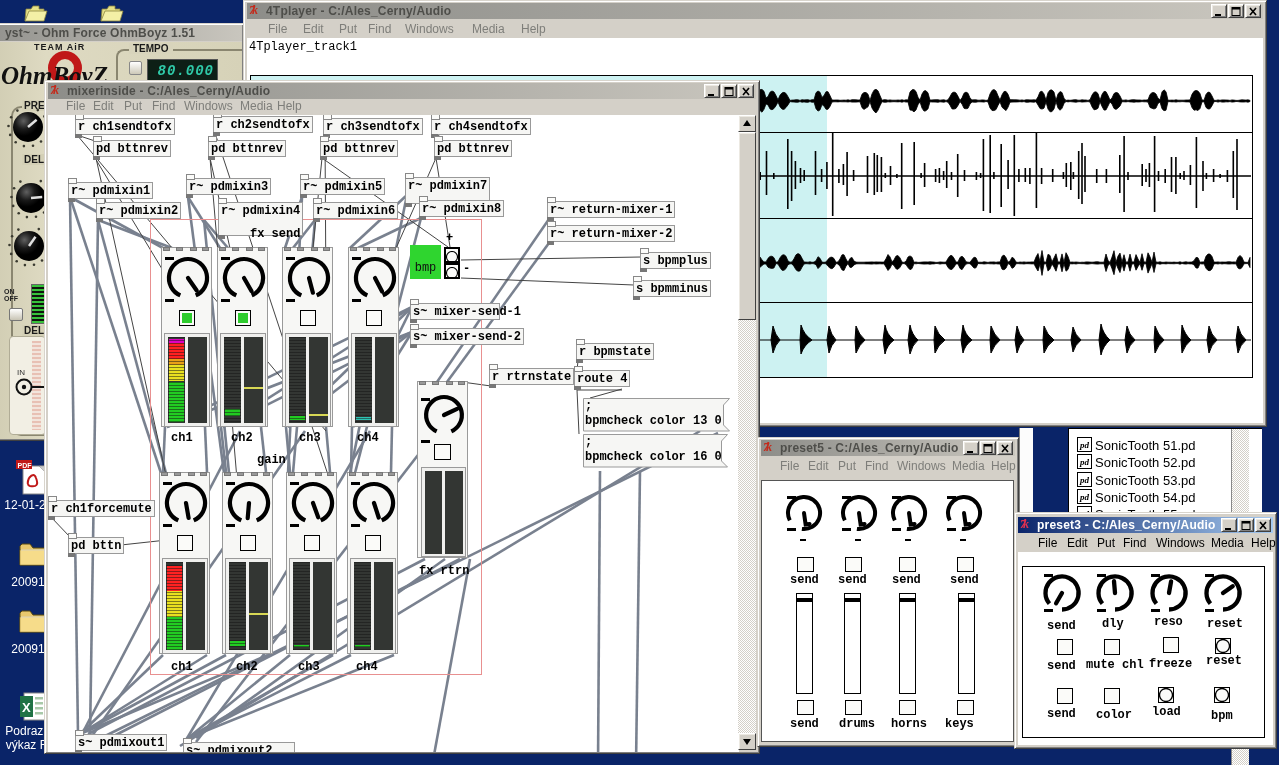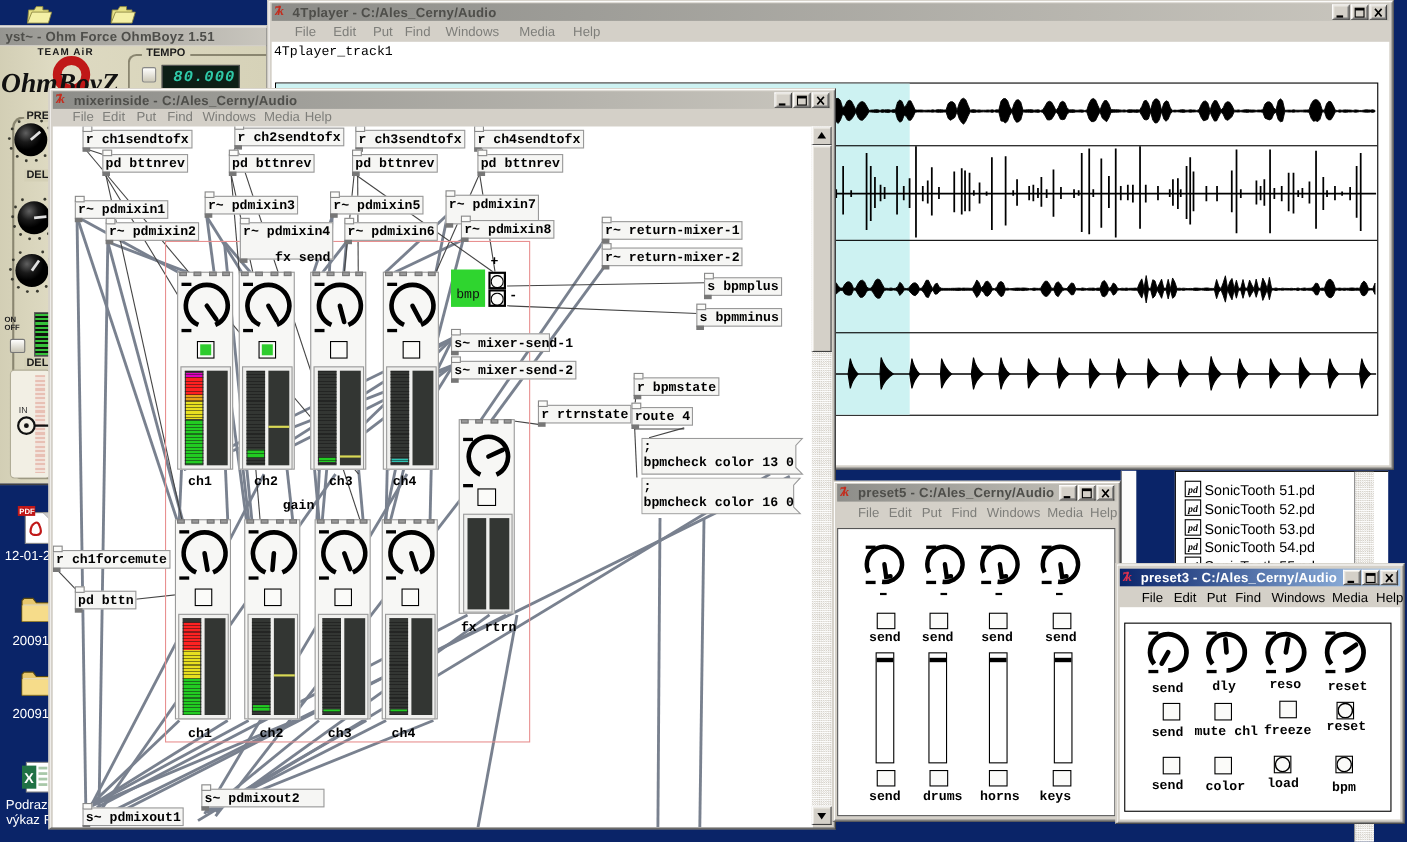--- a/index.html
+++ b/index.html
@@ -310,21 +310,21 @@
 <div style="position:absolute;left:535px;top:319px;width:146px;height:34px">
         <svg width="146" height="34" style="position:absolute;left:0;top:0">
           <path d="M0.5,0.5 H144.5 L138.5,7 L138.5,27 L144.5,33 H0.5 Z" fill="#F6F6F4" stroke="#9a9a9a"></path>
         </svg>
         <div style="position:absolute;left:2px;top:1px;color:#000;font:bold 12px/15px 'Liberation Mono',monospace;white-space:pre">;
 bpmcheck color 16 0</div>
       </div>
 <div class="obj" style="left:0px;top:385px;width:107px;height:17px">r ch1forcemute</div>
 <div class="obj" style="left:20px;top:422px;width:56px;height:17px">pd bttn</div>
 <div class="obj" style="left:27px;top:619px;width:92px;height:17px">s~ pdmixout1</div>
-<div class="obj" style="left:135px;top:602px;width:112px;height:17px">s~ pdmixout2</div>
+<div class="obj" style="left:135px;top:627px;width:112px;height:17px">s~ pdmixout2</div>
 <div class="cmt" style="left:209px;top:338px">gain</div>
 <div style="position:absolute;left:362px;top:130px;width:31px;height:34px;background:#2FD52F;color:#111;font:12px/14px 'Liberation Mono',monospace;text-align:center;padding-top:16px">bmp</div>
 <div style="position:absolute;left:396px;top:132px;width:16px;height:16px;border:2px solid #000;background:#FBFBF9"><svg width="12" height="12">
           <circle cx="6" cy="6" r="5.5" fill="none" stroke="#000" stroke-width="1.1"></circle>
         </svg></div>
 <div style="position:absolute;left:396px;top:148px;width:16px;height:16px;border:2px solid #000;background:#FBFBF9"><svg width="12" height="12">
           <circle cx="6" cy="6" r="5.5" fill="none" stroke="#000" stroke-width="1.1"></circle>
         </svg></div>
 <div class="cmt" style="left:398px;top:116px">+</div>
 <div class="cmt" style="left:415px;top:147px">-</div>

